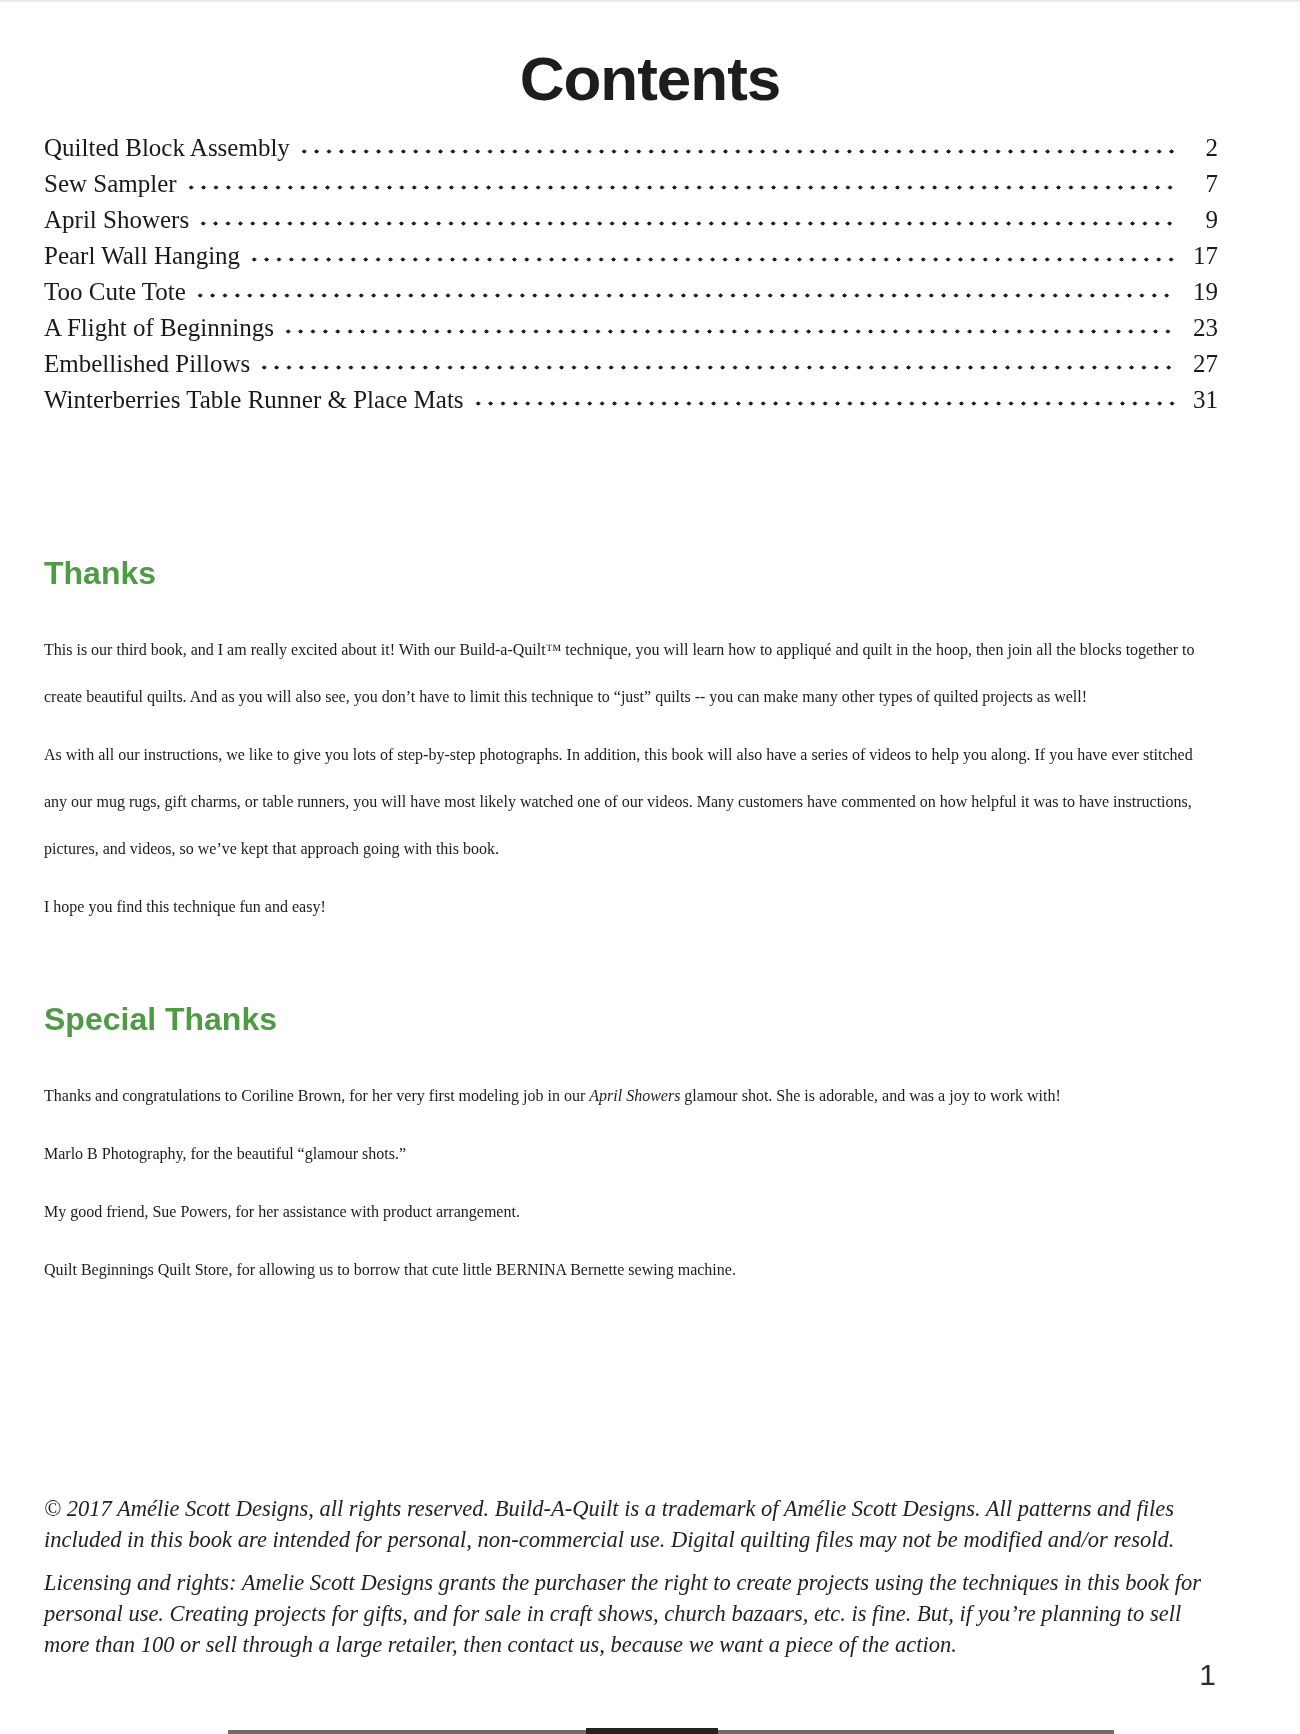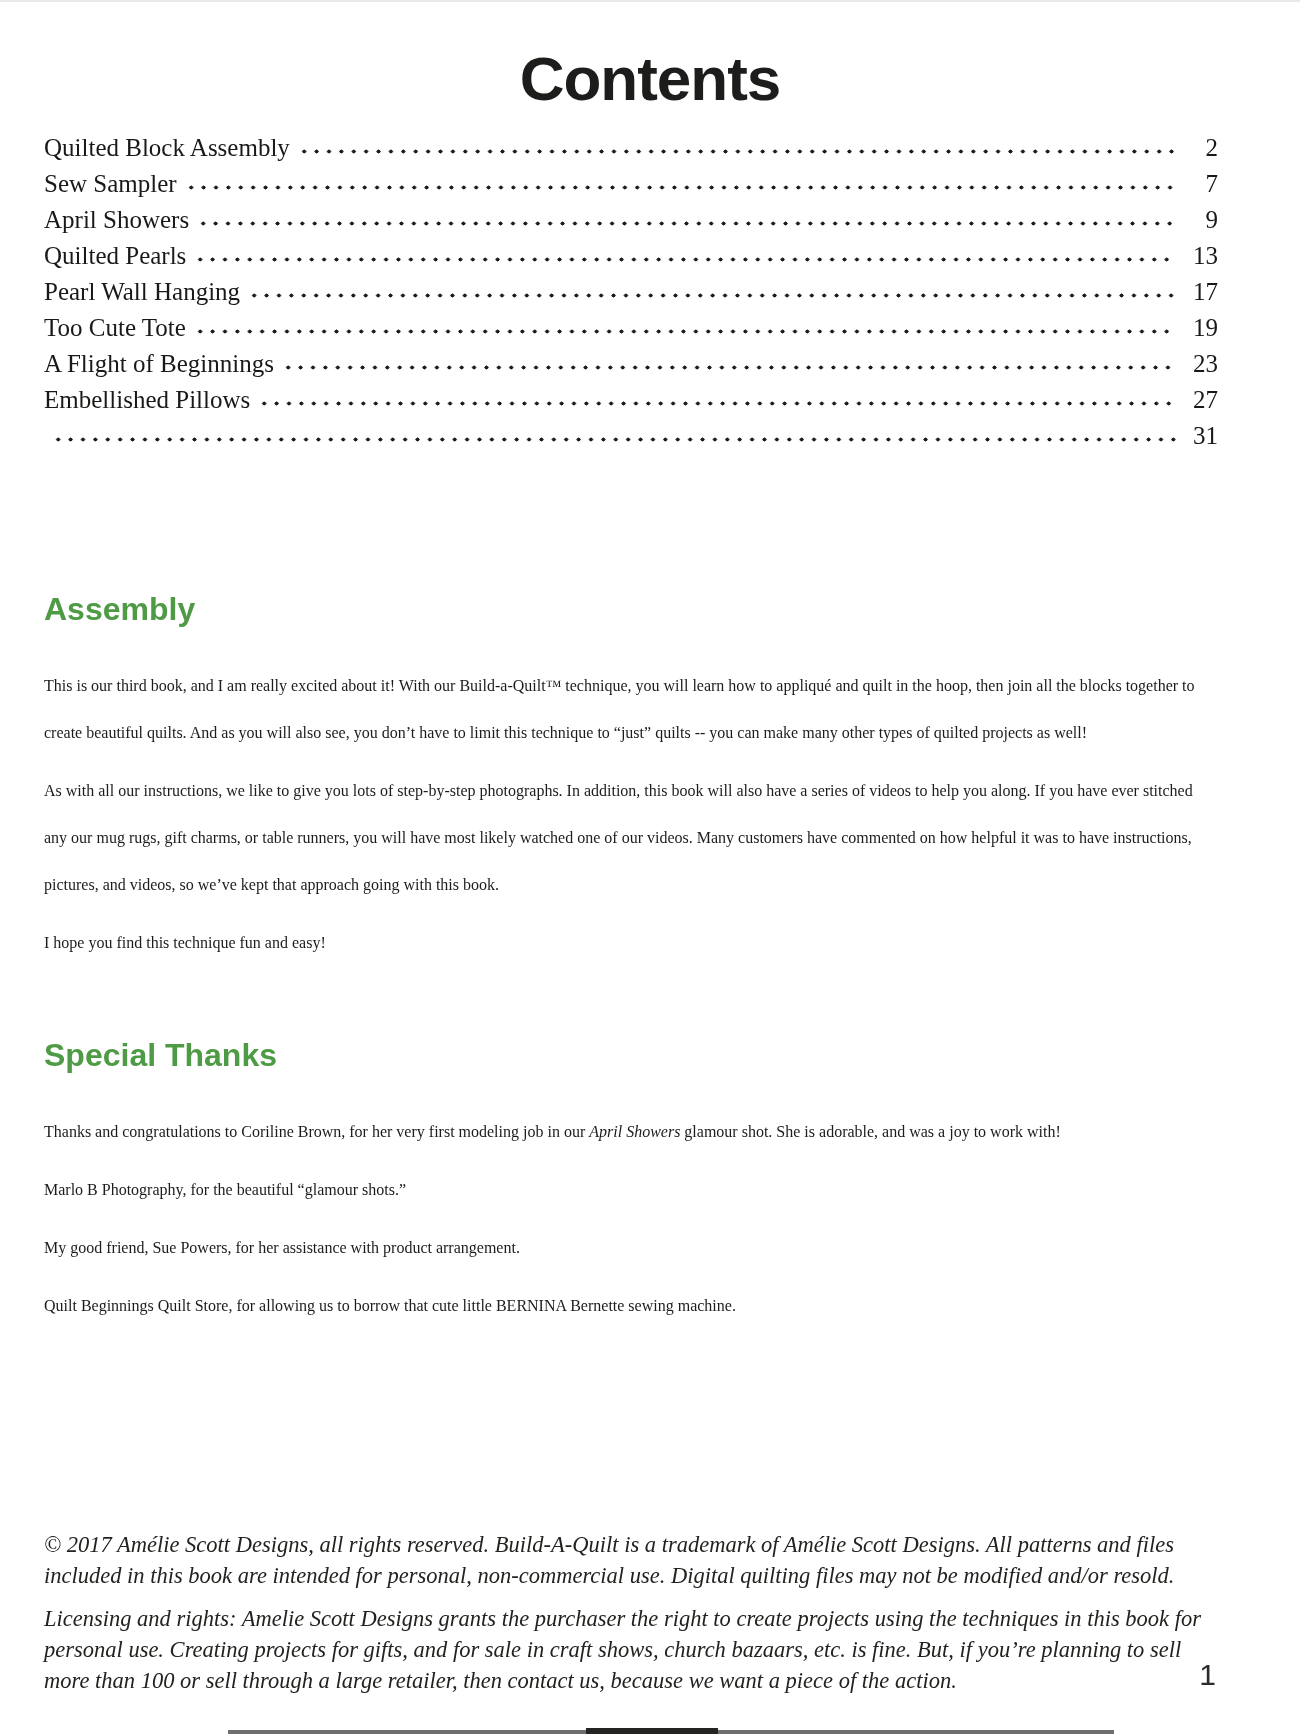--- a/index.html
+++ b/index.html
@@ -110,51 +110,47 @@
       <span class="toc-label">Sew Sampler</span>
       <span class="toc-leader"></span>
       <span class="toc-page">7</span>
     </div>
       <div class="toc-row">
       <span class="toc-label">April Showers</span>
       <span class="toc-leader"></span>
       <span class="toc-page">9</span>
     </div>
       <div class="toc-row">
-      <span class="toc-label">Quilted Pearls</span>
-      <span class="toc-leader"></span>
-      <span class="toc-page">13</span>
-    </div>
-      <div class="toc-row">
       <span class="toc-label">Pearl Wall Hanging</span>
       <span class="toc-leader"></span>
       <span class="toc-page">17</span>
     </div>
       <div class="toc-row">
       <span class="toc-label">Too Cute Tote</span>
       <span class="toc-leader"></span>
       <span class="toc-page">19</span>
     </div>
       <div class="toc-row">
       <span class="toc-label">A Flight of Beginnings</span>
       <span class="toc-leader"></span>
       <span class="toc-page">23</span>
     </div>
       <div class="toc-row">
       <span class="toc-label">Embellished Pillows</span>
       <span class="toc-leader"></span>
       <span class="toc-page">27</span>
     </div>
       <div class="toc-row">
+      <span class="toc-label">Winterberries Table Runner &amp; Place Mats</span>
       <span class="toc-leader"></span>
       <span class="toc-page">31</span>
     </div>
     </div>
 
-  <h2 class="green-heading h-preface">Assembly</h2>
+  <h2 class="green-heading h-preface">Thanks</h2>
   <div class="paras">
       <p><span>This is our third book, and I am really excited about it!  With our Build-a-Quilt™ technique, you will learn how to appliqué and quilt in the hoop, then join all the blocks together to create beautiful quilts.  And as you will also see, you don’t have to limit this technique to “just” quilts -- you can make many other types of quilted projects as well!</span></p>
       <p><span>As with all our instructions, we like to give you lots of step-by-step photographs. In addition, this book will also have a series of videos to help you along.  If you have ever stitched any our mug rugs, gift charms, or table runners, you will have most likely watched one of our videos.  Many customers have commented on how helpful it was to have instructions, pictures, and videos, so we’ve kept that approach going with this book.</span></p>
       <p><span>I hope you find this technique fun and easy!</span></p>
     </div>
 
   <h2 class="green-heading h-thanks">Special Thanks</h2>
   <div class="paras">
       <p><span>Thanks and congratulations to Coriline Brown, for her very first modeling job in our </span><span class="italic">April Showers</span><span> glamour shot. She is adorable, and was a joy to work with!</span></p>
       <p><span>Marlo B Photography, for the beautiful “glamour shots.”</span></p>

